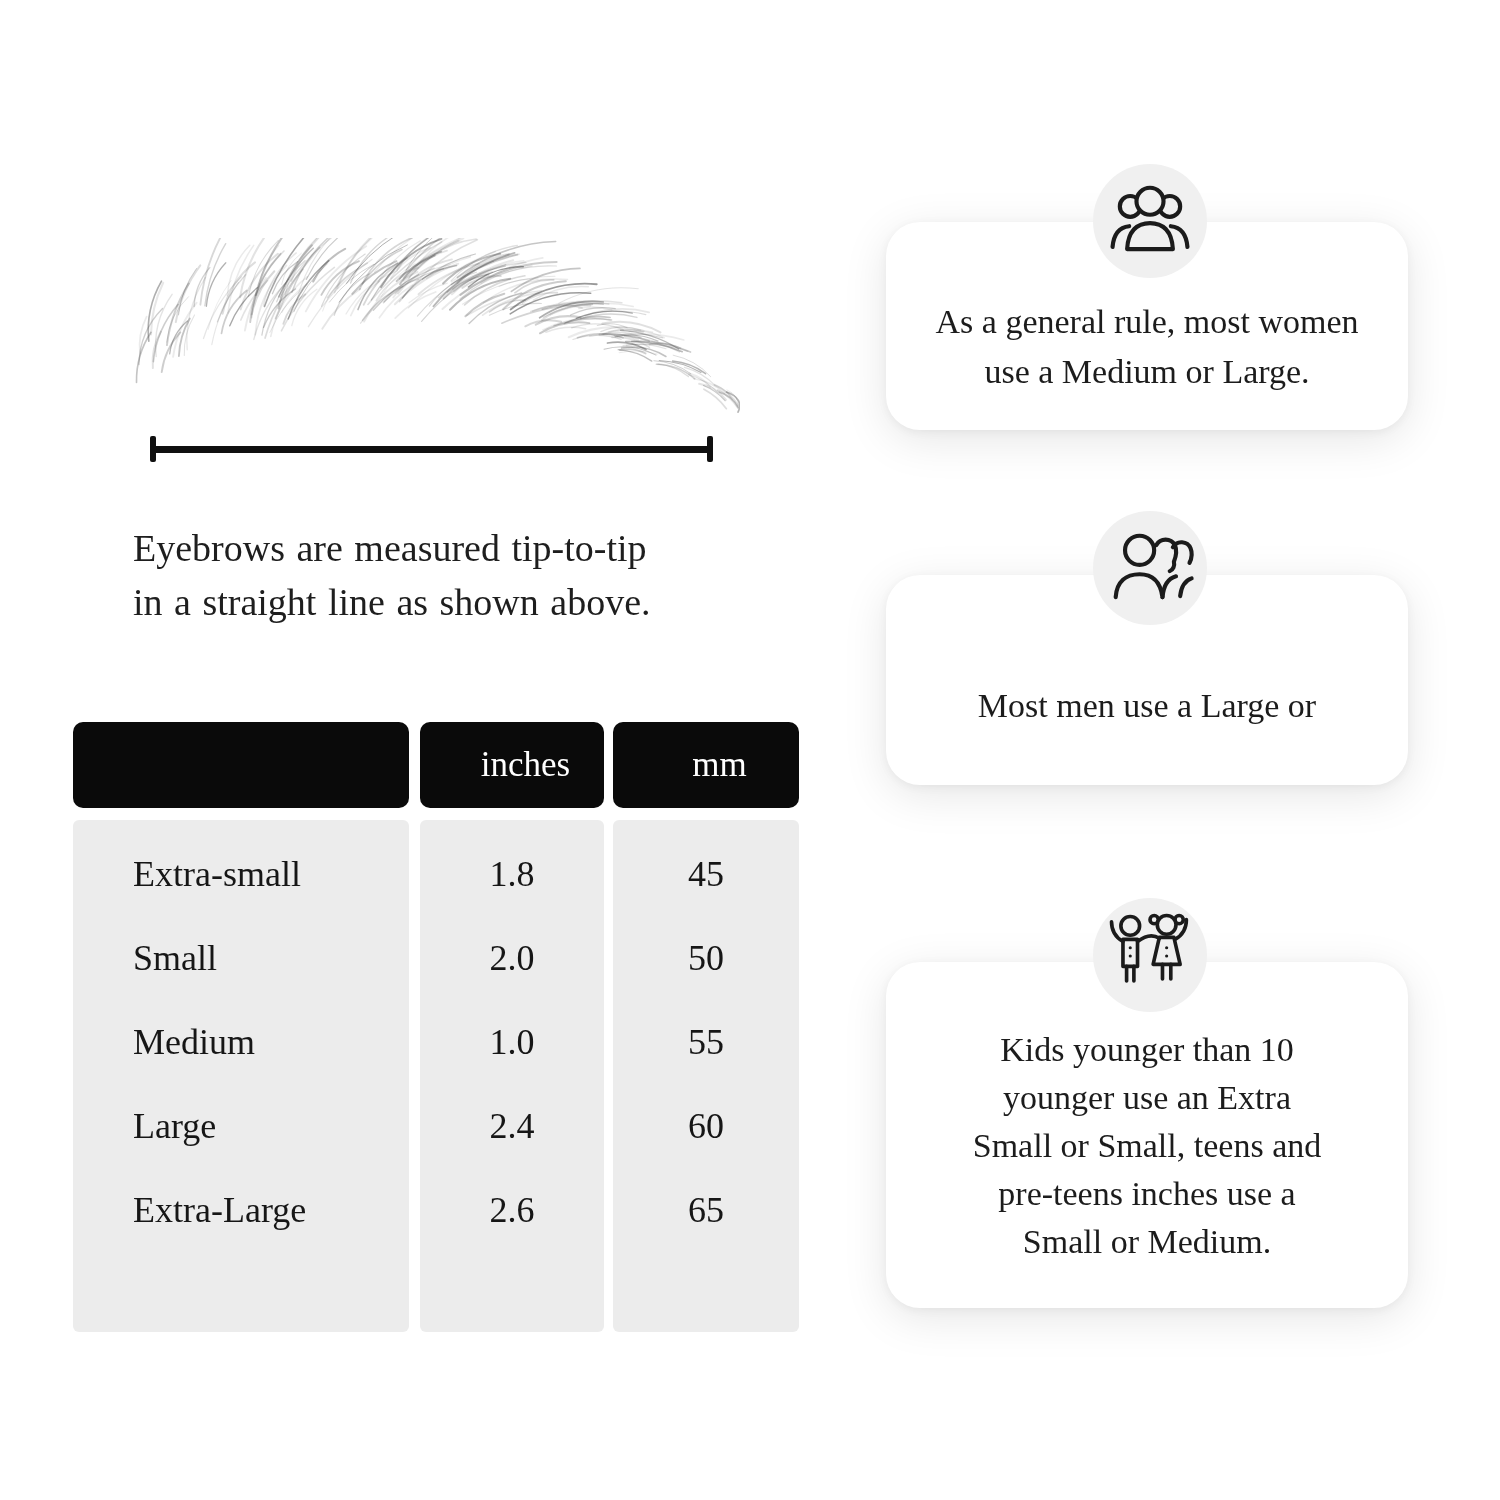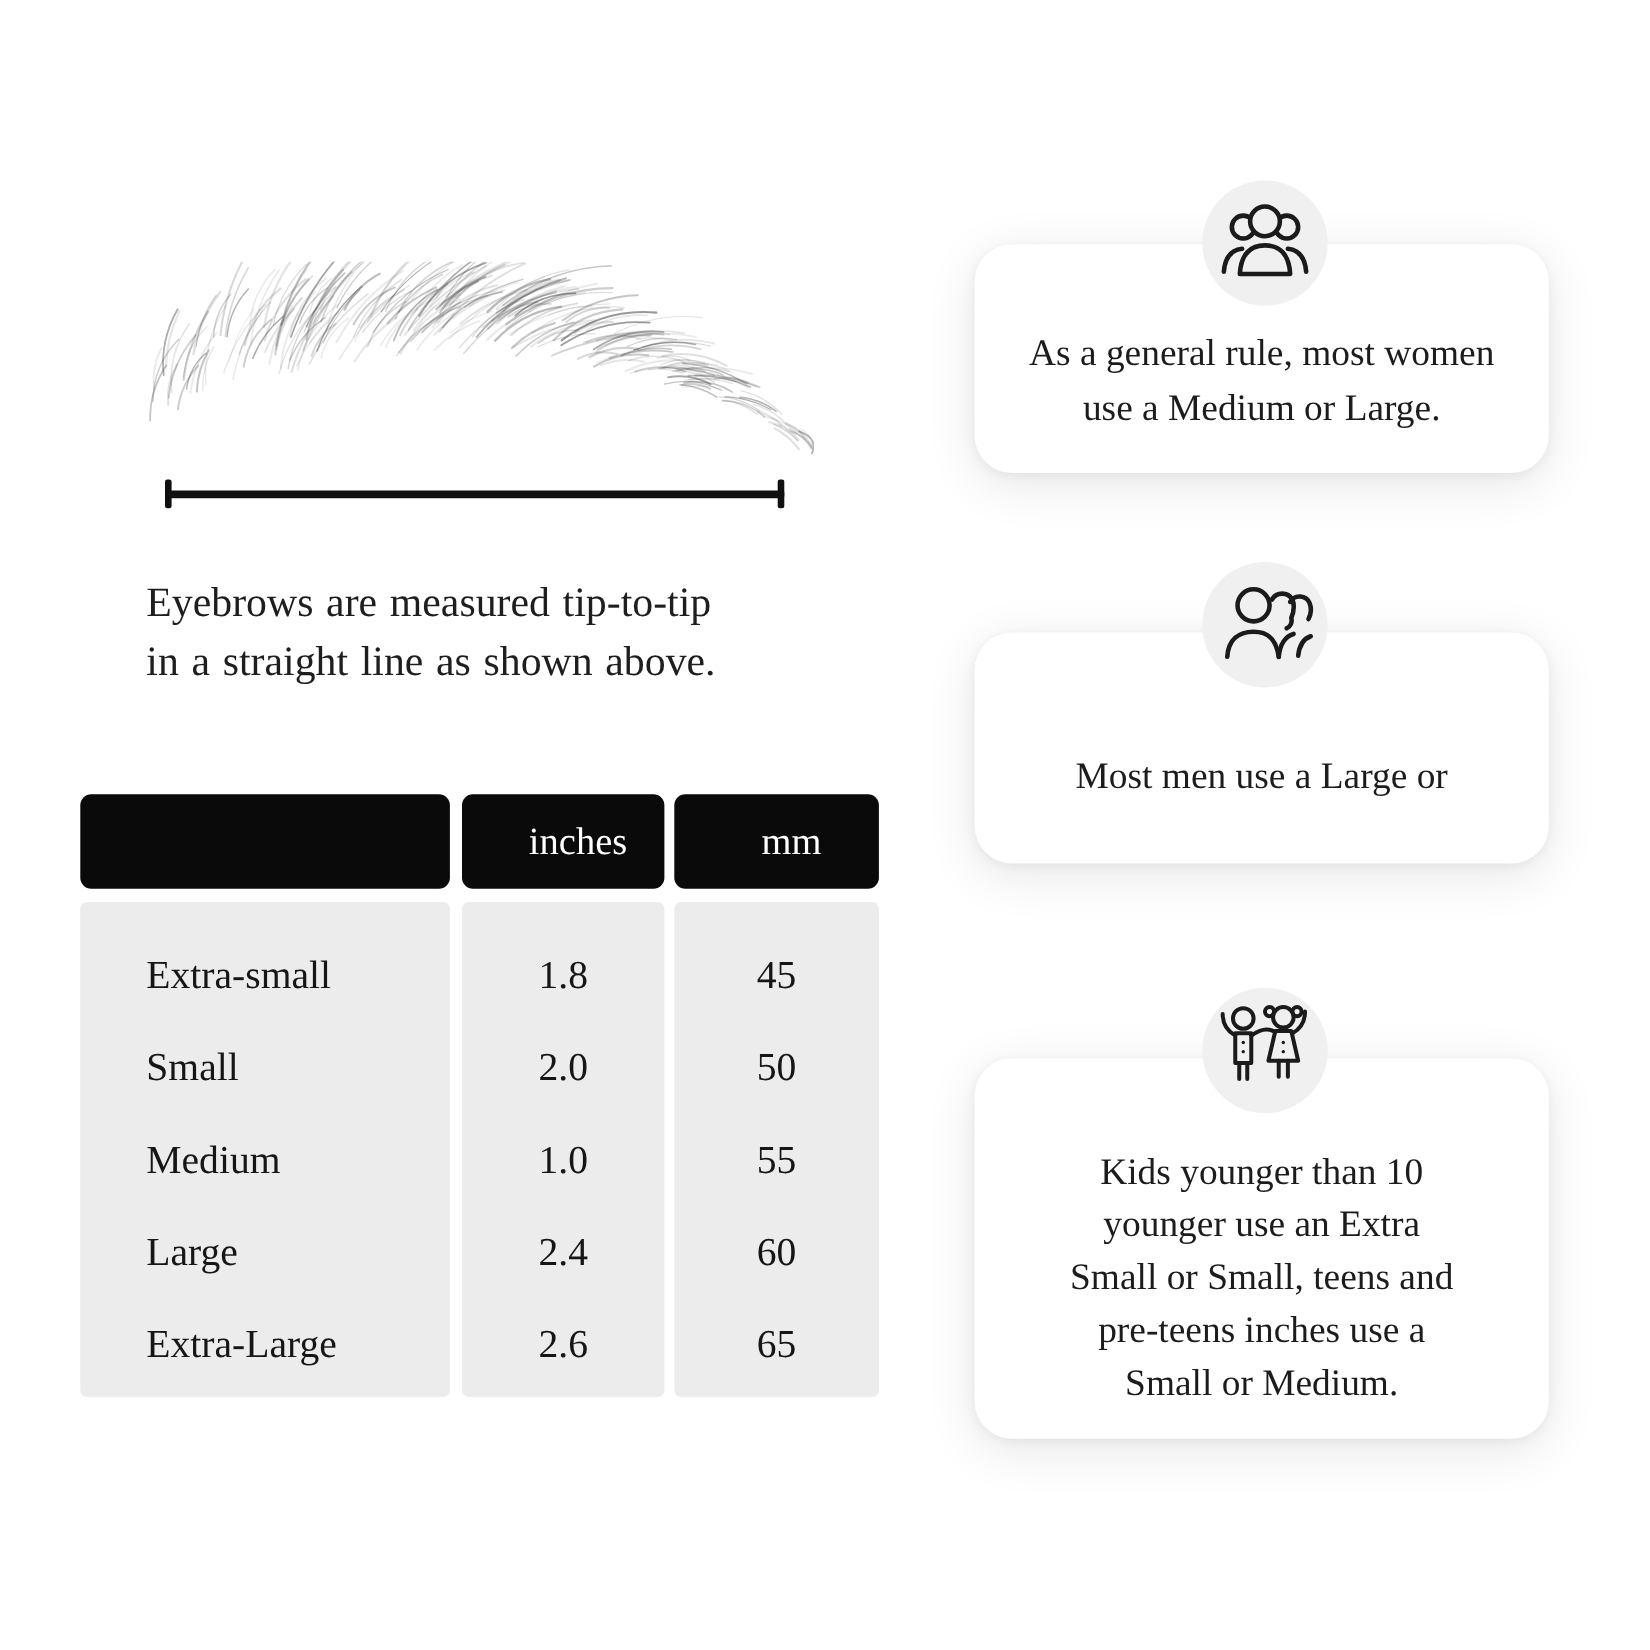--- a/index.html
+++ b/index.html
@@ -18,38 +18,38 @@
   .measure-line .cap.left { left:0; }
   .measure-line .cap.right { right:0; }
 
   
   .caption { position:absolute; left:133px; top:521px; width:640px; font-size:38px; line-height:54px; color:#1e1e1e; word-spacing:2px; }
 
   
   .tbl-col { position:absolute; }
   .tbl-col .hdr { position:absolute; left:0; top:0; width:100%; height:86px; background:#0a0a0a; border-radius:10px;
                   display:flex; align-items:center; justify-content:center; color:#ffffff; font-size:35px;padding-left:27px; }
-  .tbl-col .body { position:absolute; left:0; top:98px; width:100%; height:450px; background:#ececec; border-radius:6px; padding-top:24px; }
+  .tbl-col .body { position:absolute; left:0; top:98px; width:100%; height:512px; background:#ececec; border-radius:6px; padding-top:12px; }
   .tbl-col .cell { height:84px; display:flex; align-items:center; font-size:36px; color:#161616; }
   .col-label { left:73px; top:722px; width:336px; }
   .col-label .cell { padding-left:60px; justify-content:flex-start; }
   .col-inches { left:420px; top:722px; width:184px; }
   .col-mm { left:613px; top:722px; width:186px; }
   .col-inches .cell, .col-mm .cell { justify-content:center; }
 
   
   .card { position:absolute; left:886px; width:522px; background:#ffffff; border-radius:34px;
           box-shadow:0 10px 45px rgba(0,0,0,0.10), 0 2px 10px rgba(0,0,0,0.05);padding-left:16px; }
   .card-1 { top:222px; height:208px; }
   .card-2 { top:575px; height:210px; }
   .card-3 { top:962px; height:346px; }
   .card .lines { position:absolute; left:20px; right:20px; text-align:center; font-size:34px; color:#1c1c1c; }
   .card-1 .lines { top:75px; line-height:50px; }
   .card-2 .lines { top:106px; line-height:50px; }
-  .card-3 .lines { top:80px; line-height:48px; }
+  .card-3 .lines { top:64px; line-height:48px; }
 
   .icon-circle { position:absolute; left:1093px; width:114px; height:114px; border-radius:50%; background:#f0f0f0;
                  display:flex; align-items:center; justify-content:center; }
   .circle-1 { top:164px; }
   .circle-2 { top:511px; }
   .circle-3 { top:898px; }
   .icon-circle svg { width:104px; height:104px; }
 </style>
 </head>
 <body>

